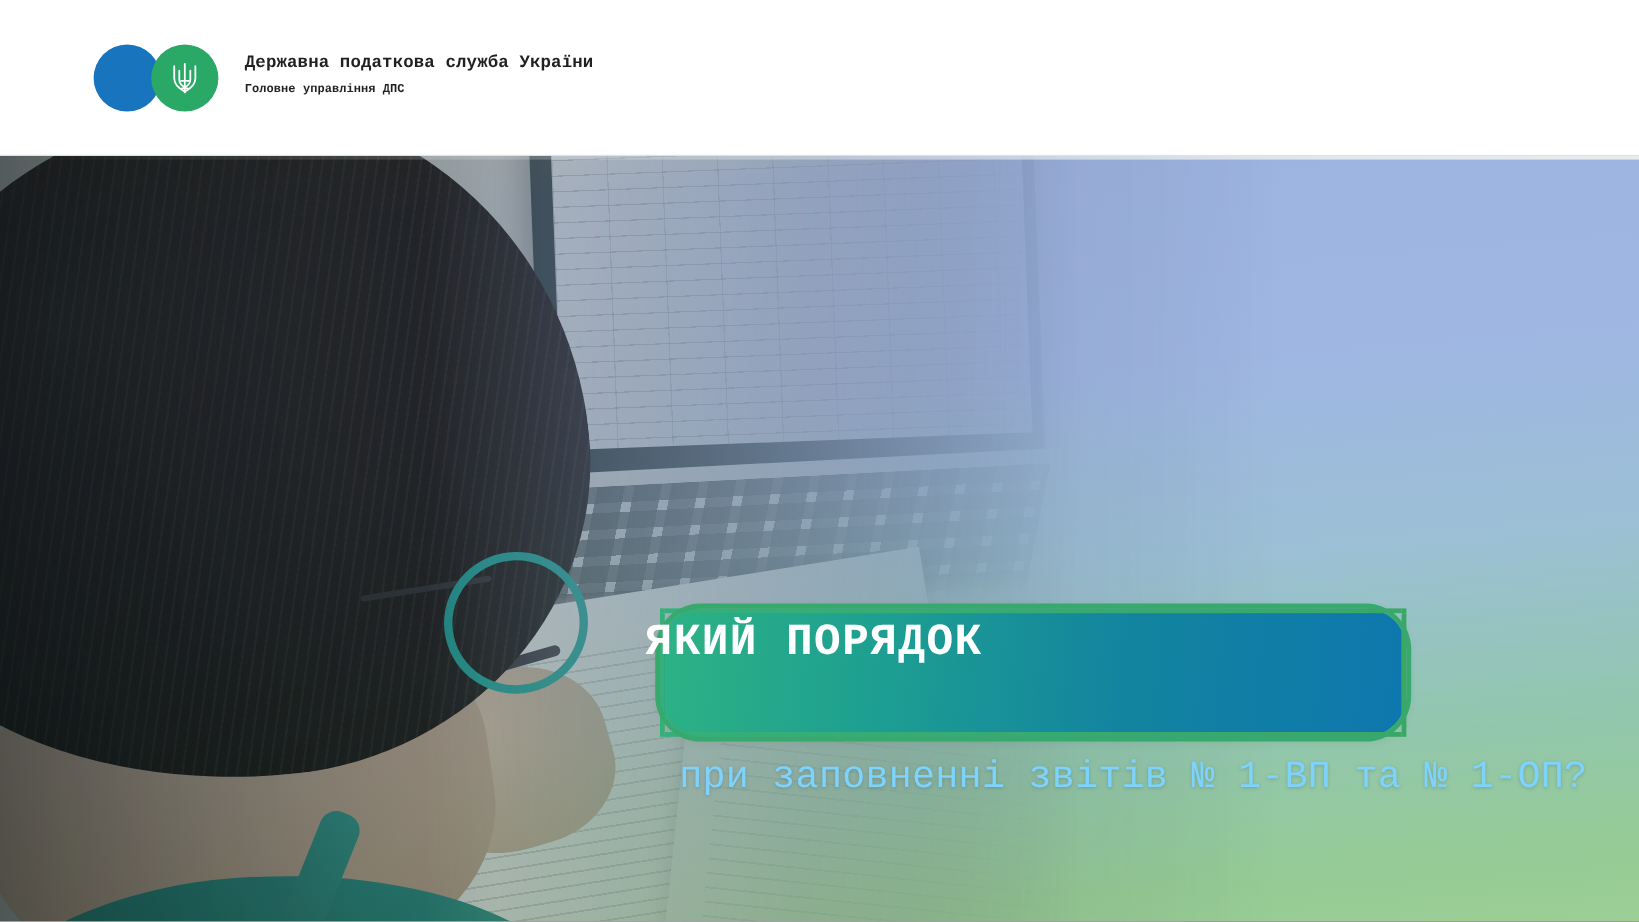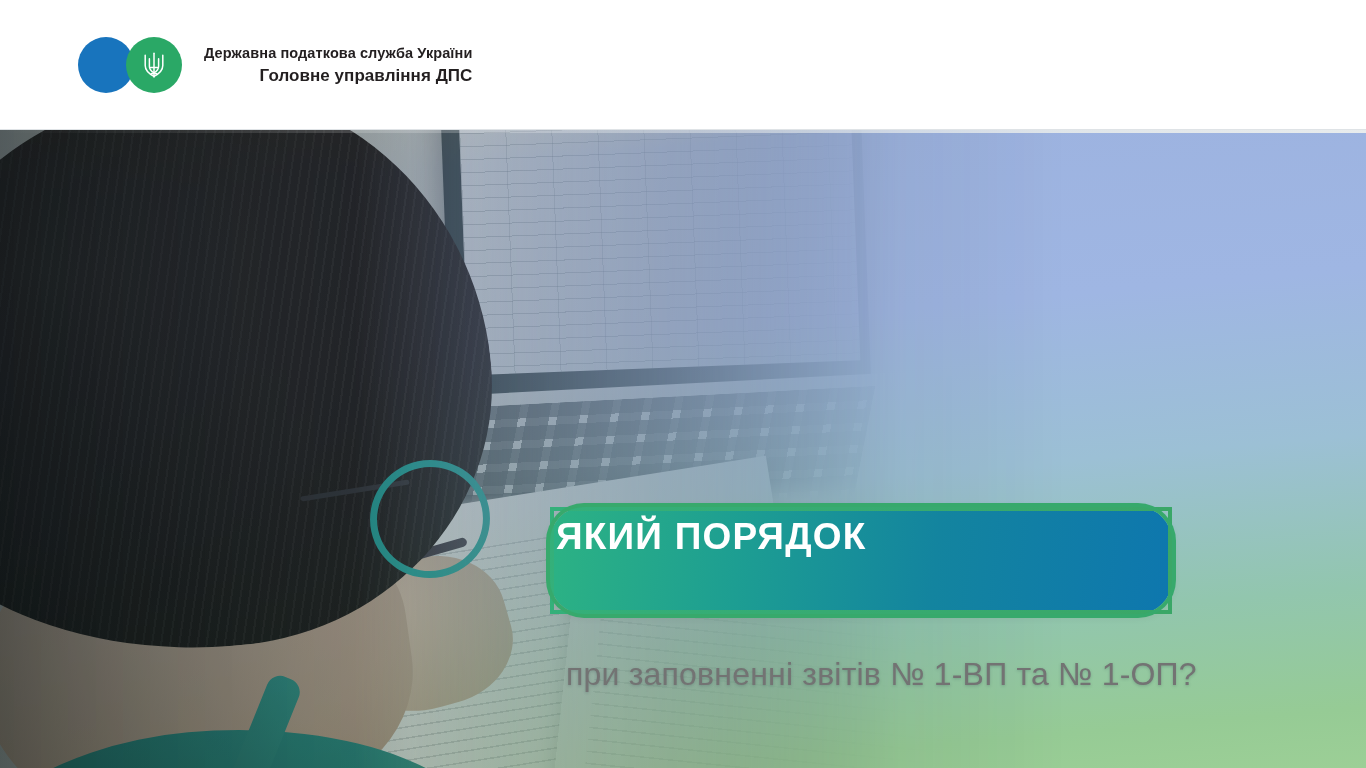--- a/index.html
+++ b/index.html
@@ -3,21 +3,21 @@
 <meta charset="utf-8">
 <style>
   * { margin:0; padding:0; box-sizing:border-box; }
   html, body {
     width:1366px; height:768px;
     background:#ffffff;
     font-family:"Liberation Sans", sans-serif;
     overflow:hidden;
   }
 
-  .page { position:relative; width:1158px; height:768px; }
+  .page { position:relative; width:1158px; height:768px;font-family:Liberation Mono, monospace; }
 
   
   .header {
     position:absolute; left:0; top:0;
     width:1366px; height:130px;
     background:#ffffff;
     border-bottom:1px solid #dfe3e6;
     display:flex; align-items:center;
   }
   .logo-block { display:flex; align-items:center; margin-left:78px; }
@@ -28,22 +28,22 @@
   .circle-blue  { left:0;  background:#1874bd; }
   .circle-green { left:48px; background:#2aa866; display:flex; align-items:center; justify-content:center; }
   .trident { width:26px; height:30px; display:block; }
 
   .logo-text { margin-left:22px; color:#231f20; }
   .logo-line1 {
     font-size:14.5px; font-weight:bold; letter-spacing:.1px;
     line-height:17px; margin-bottom:6px; white-space:nowrap;
   }
   .logo-line2, .logo-line3 {
-    font-size:17px; font-weight:bold; letter-spacing:.05px;
-    line-height:16px; white-space:nowrap;text-align:right;
+    font-size:10px; font-weight:bold; letter-spacing:.05px;
+    line-height:16px; white-space:nowrap;
   }
 
   
   .hero {
     position:absolute; left:0; top:130px;
     width:1366px; height:638px;
     overflow:hidden;
     background:#0c1418;
   }
 
@@ -213,35 +213,35 @@
     border-image:linear-gradient(96deg,#34b07a 0%, #37ab72 45%, #3aa767 100%) 1;
     box-shadow:0 2px 10px rgba(0,0,0,.10);
   }
   .title-badge-inner {
     position:absolute; left:550px; top:377px;
     width:622px; height:107px; border-radius:34px;
     box-shadow:0 0 0 4px #37a96c;
     pointer-events:none;
   }
   .title-text {
-    position:absolute; left:556px; top:382px;
+    position:absolute; left:538px; top:382px;
     width:620px;
     color:#ffffff;
     font-size:37px; font-weight:bold;
     letter-spacing:1.2px;
     line-height:49px;
     text-transform:uppercase;
     white-space:nowrap;
   }
   .title-line { display:block; }
 
   
   .subtitle {
-    position:absolute; left:566px; top:524px;
-    color:#737373;
+    position:absolute; left:566px; top:498px;
+    color:#7dd3fc;
     font-size:32px; font-weight:normal;
     letter-spacing:.2px;
     line-height:40px;
     white-space:nowrap;
     text-shadow:0 1px 3px rgba(40,60,70,.25);
   }
 </style>
 </head>
 <body>
 

